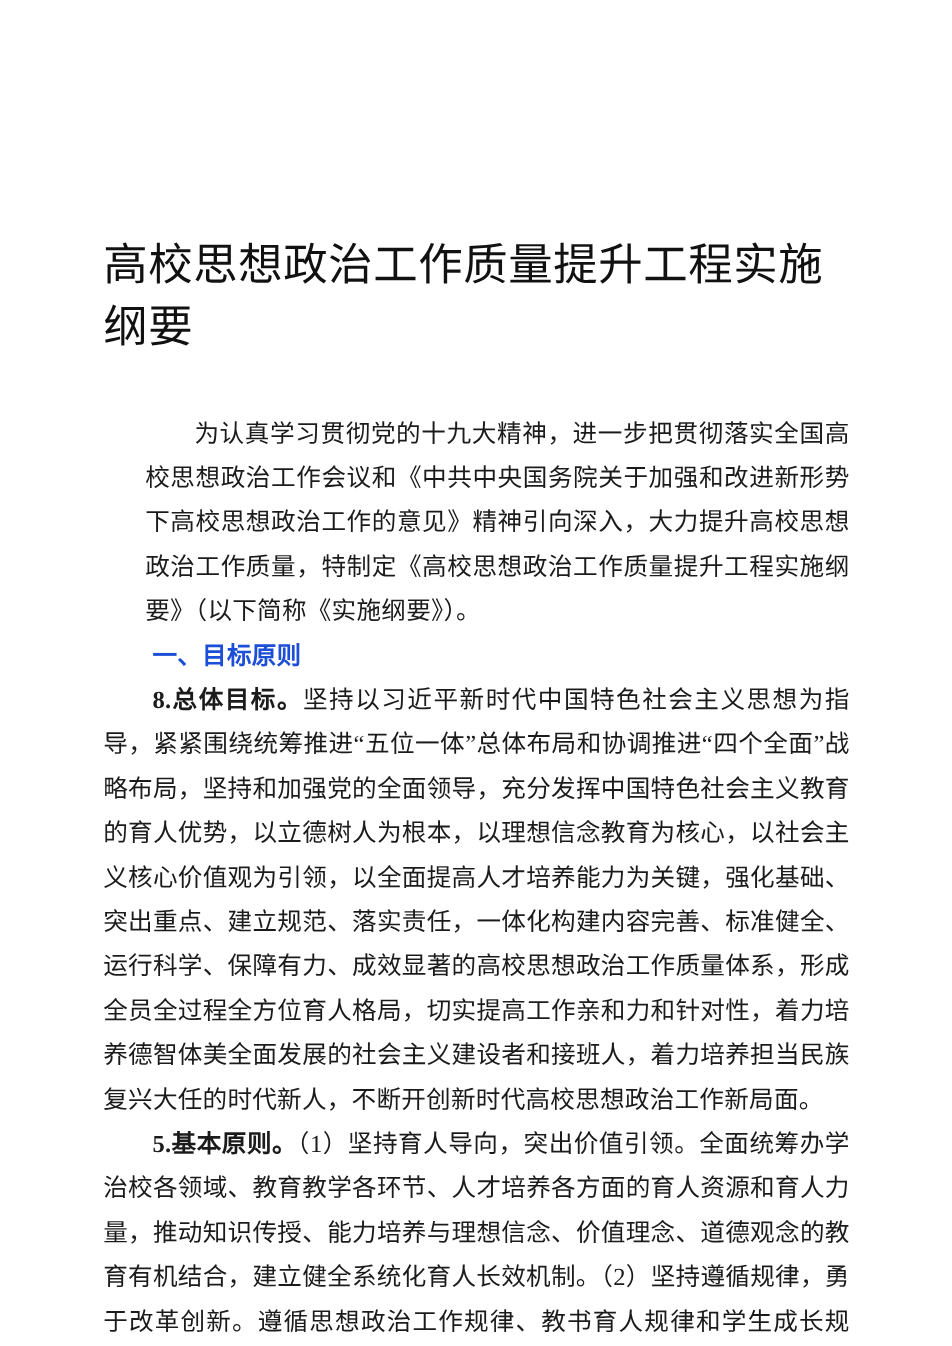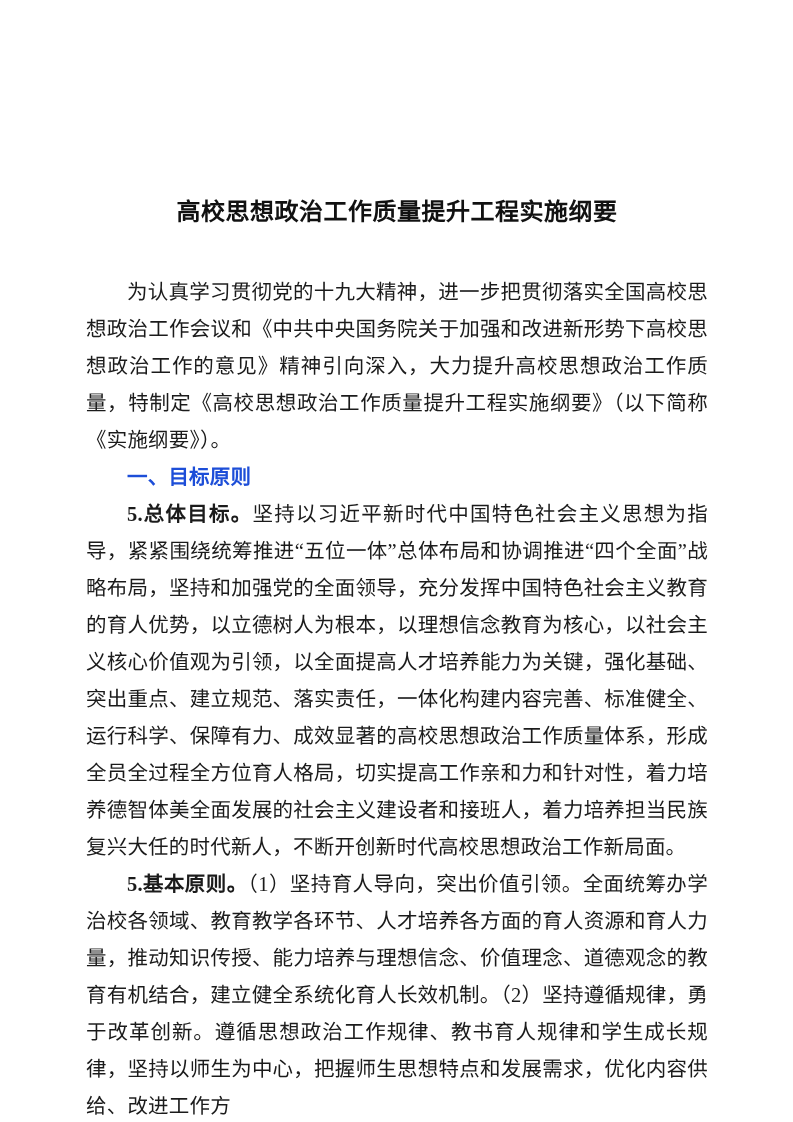--- a/index.html
+++ b/index.html
@@ -18,41 +18,42 @@
     color: #1b1b1b;
   }
   .content {
     position: absolute;
     left: 86px;
     top: 0;
     width: 622px;
   }
   .doc-title {
     font-family: "Liberation Serif", "DejaVu Serif", serif;
-    font-weight: bold;
-    font-size: 24px;
+    font-weight: normal;
+    font-size: 37px;
     line-height: 1.4;
-    text-align: center;
+    text-align: left;
     letter-spacing: 0.5px;
     margin: 0;
     padding-top: 196px;
     color: #111111;
   }
   .para {
     font-size: 20.5px;
     line-height: 37px;
     text-align: justify;
     text-justify: inter-ideograph;
     margin: 0;
     text-indent: 2em;
     letter-spacing: 0.2px;
     color: #1b1b1b;
   }
   .para.first {
     margin-top: 44px;
+    margin-left: 35px;
   }
   .heading {
     font-size: 20.5px;
     line-height: 37px;
     margin: 0;
     text-indent: 2em;
     font-weight: bold;
     letter-spacing: 0.2px;
     color: #1d4ed8;
   }
@@ -65,18 +66,18 @@
 
 <div class="page">
   <div class="content">
 
     <h1 class="doc-title">高校思想政治工作质量提升工程实施纲要</h1>
 
     <p class="para first">为认真学习贯彻党的十九大精神，进一步把贯彻落实全国高校思想政治工作会议和《中共中央国务院关于加强和改进新形势下高校思想政治工作的意见》精神引向深入，大力提升高校思想政治工作质量，特制定《高校思想政治工作质量提升工程实施纲要》（以下简称《实施纲要》）。</p>
 
     <p class="heading">一、目标原则</p>
 
-    <p class="para"><span class="lead">5.总体目标。</span><span>坚持以习近平新时代中国特色社会主义思想为指导，紧紧围绕统筹推进“五位一体”总体布局和协调推进“四个全面”战略布局，坚持和加强党的全面领导，充分发挥中国特色社会主义教育的育人优势，以立德树人为根本，以理想信念教育为核心，以社会主义核心价值观为引领，以全面提高人才培养能力为关键，强化基础、突出重点、建立规范、落实责任，一体化构建内容完善、标准健全、运行科学、保障有力、成效显著的高校思想政治工作质量体系，形成全员全过程全方位育人格局，切实提高工作亲和力和针对性，着力培养德智体美全面发展的社会主义建设者和接班人，着力培养担当民族复兴大任的时代新人，不断开创新时代高校思想政治工作新局面。</span></p>
+    <p class="para"><span class="lead">8.总体目标。</span><span>坚持以习近平新时代中国特色社会主义思想为指导，紧紧围绕统筹推进“五位一体”总体布局和协调推进“四个全面”战略布局，坚持和加强党的全面领导，充分发挥中国特色社会主义教育的育人优势，以立德树人为根本，以理想信念教育为核心，以社会主义核心价值观为引领，以全面提高人才培养能力为关键，强化基础、突出重点、建立规范、落实责任，一体化构建内容完善、标准健全、运行科学、保障有力、成效显著的高校思想政治工作质量体系，形成全员全过程全方位育人格局，切实提高工作亲和力和针对性，着力培养德智体美全面发展的社会主义建设者和接班人，着力培养担当民族复兴大任的时代新人，不断开创新时代高校思想政治工作新局面。</span></p>
 
     <p class="para"><span class="lead">5.基本原则。</span><span>（1）坚持育人导向，突出价值引领。全面统筹办学治校各领域、教育教学各环节、人才培养各方面的育人资源和育人力量，推动知识传授、能力培养与理想信念、价值理念、道德观念的教育有机结合，建立健全系统化育人长效机制。（2）坚持遵循规律，勇于改革创新。遵循思想政治工作规律、教书育人规律和学生成长规律，坚持以师生为中心，把握师生思想特点和发展需求，优化内容供给、改进工作方</span></p>
 
   </div>
 </div>
 
 </body></html>

